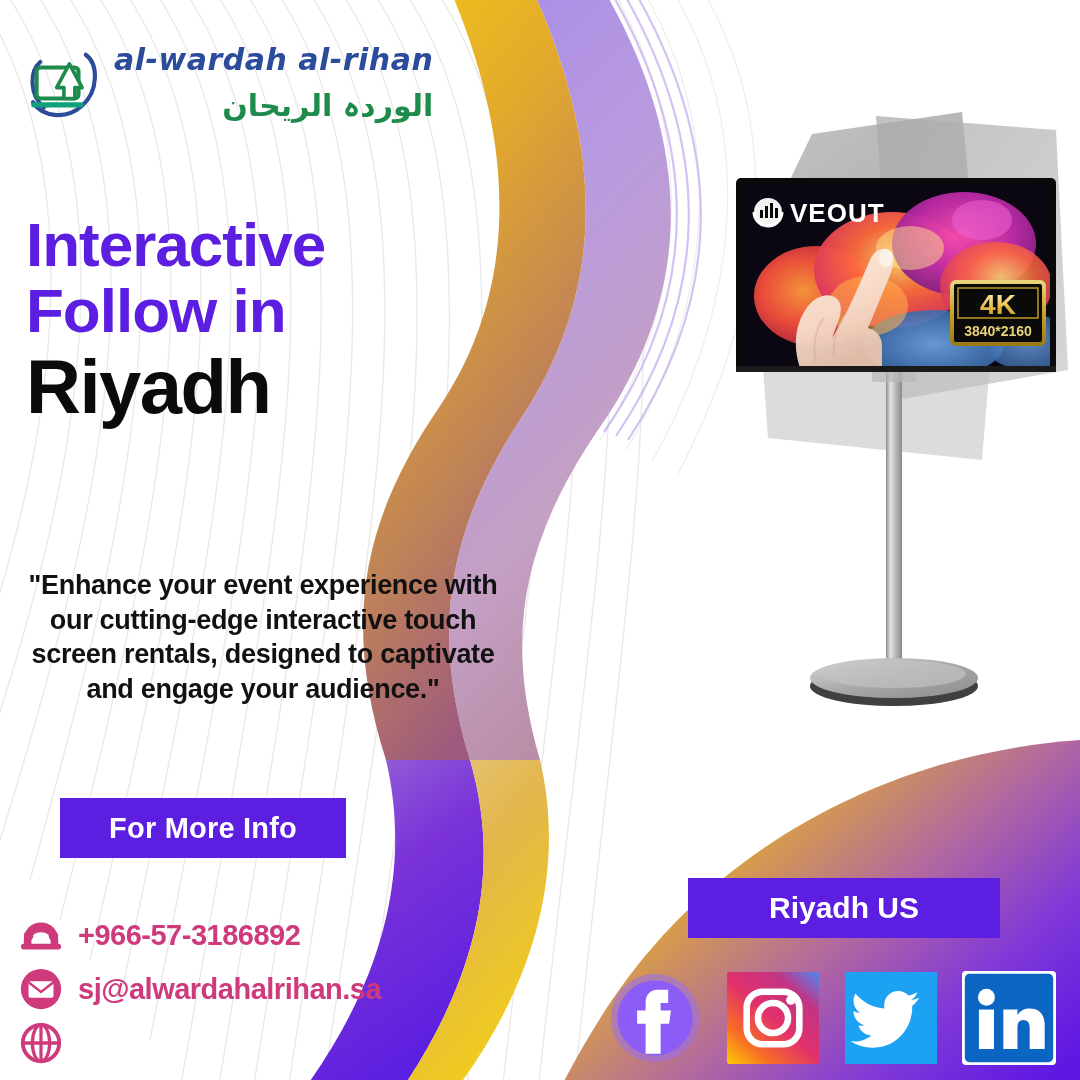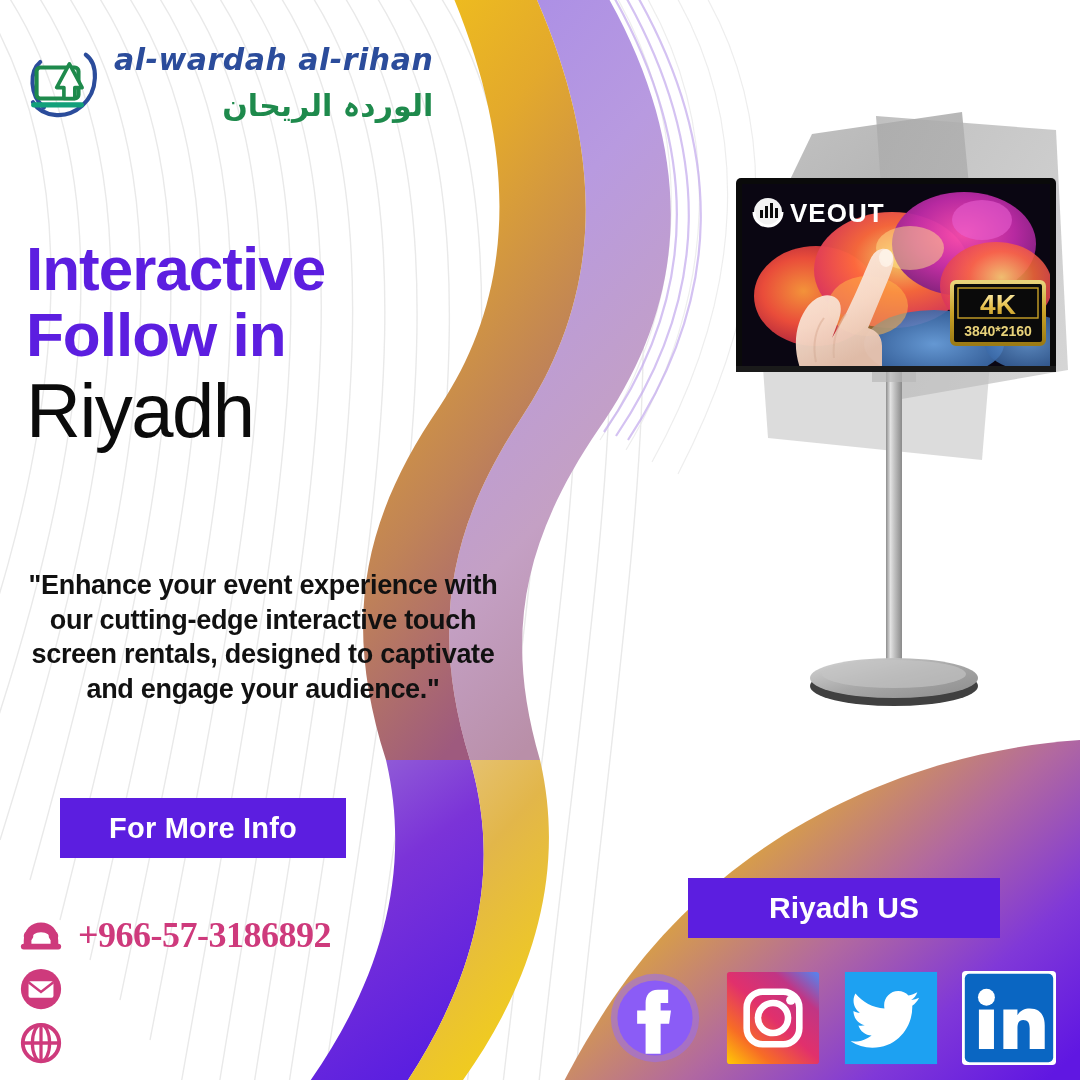--- a/index.html
+++ b/index.html
@@ -33,28 +33,28 @@
     font-family:"DejaVu Sans", sans-serif;
   }
   #logo-arabic {
     font-size:30px; color:#1E8A4C; font-weight:bold;
     margin-top:16px; direction:rtl; text-align:right;
     font-family:"DejaVu Sans", sans-serif;
   }
 
   
   #headline {
-    position:absolute; left:26px; top:212px; width:500px; z-index:40;margin-top:24px;
+    position:absolute; left:26px; top:212px; width:500px; z-index:40;
   }
   #headline-main {
     font-size:62px; font-weight:bold; color:#5C1EE0;
     line-height:1.06; letter-spacing:-1px;
   }
   #headline-city {
-    font-size:76px; font-weight:normal; color:#0B0B0B;
+    font-size:76px; font-weight:bold; color:#0B0B0B;
     line-height:1.05; letter-spacing:-1.5px; margin-top:4px;
   }
 
   
   #tagline {
     position:absolute; left:14px; top:568px; width:498px; z-index:40;
     text-align:center; font-size:27px; font-weight:bold;
     color:#111111; line-height:1.28; letter-spacing:-0.3px;
   }
 
@@ -69,22 +69,22 @@
   }
 
   
   #contact-list {
     position:absolute; left:18px; top:912px; z-index:40;
     display:flex; flex-direction:column; gap:8px;
   }
   .contact-row { display:flex; align-items:center; gap:14px; cursor:pointer; }
   .contact-icon { width:46px; height:46px; flex:0 0 auto; }
   .contact-text {
-    font-family:Liberation Serif, serif;
-    font-size:36px; font-weight:bold; color:#CE3A7C;
+    font-family:Liberation Sans, sans-serif;
+    font-size:29px; font-weight:bold; color:#CE3A7C;
     letter-spacing:-0.5px; white-space:nowrap;
   }
 
   
   #product { position:absolute; left:696px; top:100px; width:400px; height:620px; z-index:30; }
   #product svg { width:100%; height:100%; display:block; }
 
   
   #follow-badge {
     position:absolute; left:688px; top:878px;
@@ -232,20 +232,21 @@
       </svg>
       <span class="contact-text">+966-57-3186892</span>
     </div>
 
     <div class="contact-row">
       <svg class="contact-icon" viewBox="0 0 48 48">
         <circle cx="24" cy="24" r="21" fill="#CE3A7C"></circle>
         <rect x="11" y="16" width="26" height="17" rx="2" fill="#ffffff"></rect>
         <path d="M11,17 L24,27 L37,17" fill="none" stroke="#CE3A7C" stroke-width="2.6"></path>
       </svg>
+      <span class="contact-text">sj@alwardahalrihan.sa</span>
     </div>
 
     <div class="contact-row">
       <svg class="contact-icon" viewBox="0 0 48 48">
         <circle cx="24" cy="24" r="19" fill="none" stroke="#CE3A7C" stroke-width="4"></circle>
         <ellipse cx="24" cy="24" rx="9" ry="19" fill="none" stroke="#CE3A7C" stroke-width="3.4"></ellipse>
         <line x1="5" y1="24" x2="43" y2="24" stroke="#CE3A7C" stroke-width="3.4"></line>
         <line x1="24" y1="5" x2="24" y2="43" stroke="#CE3A7C" stroke-width="3.4"></line>
       </svg>
     </div>

